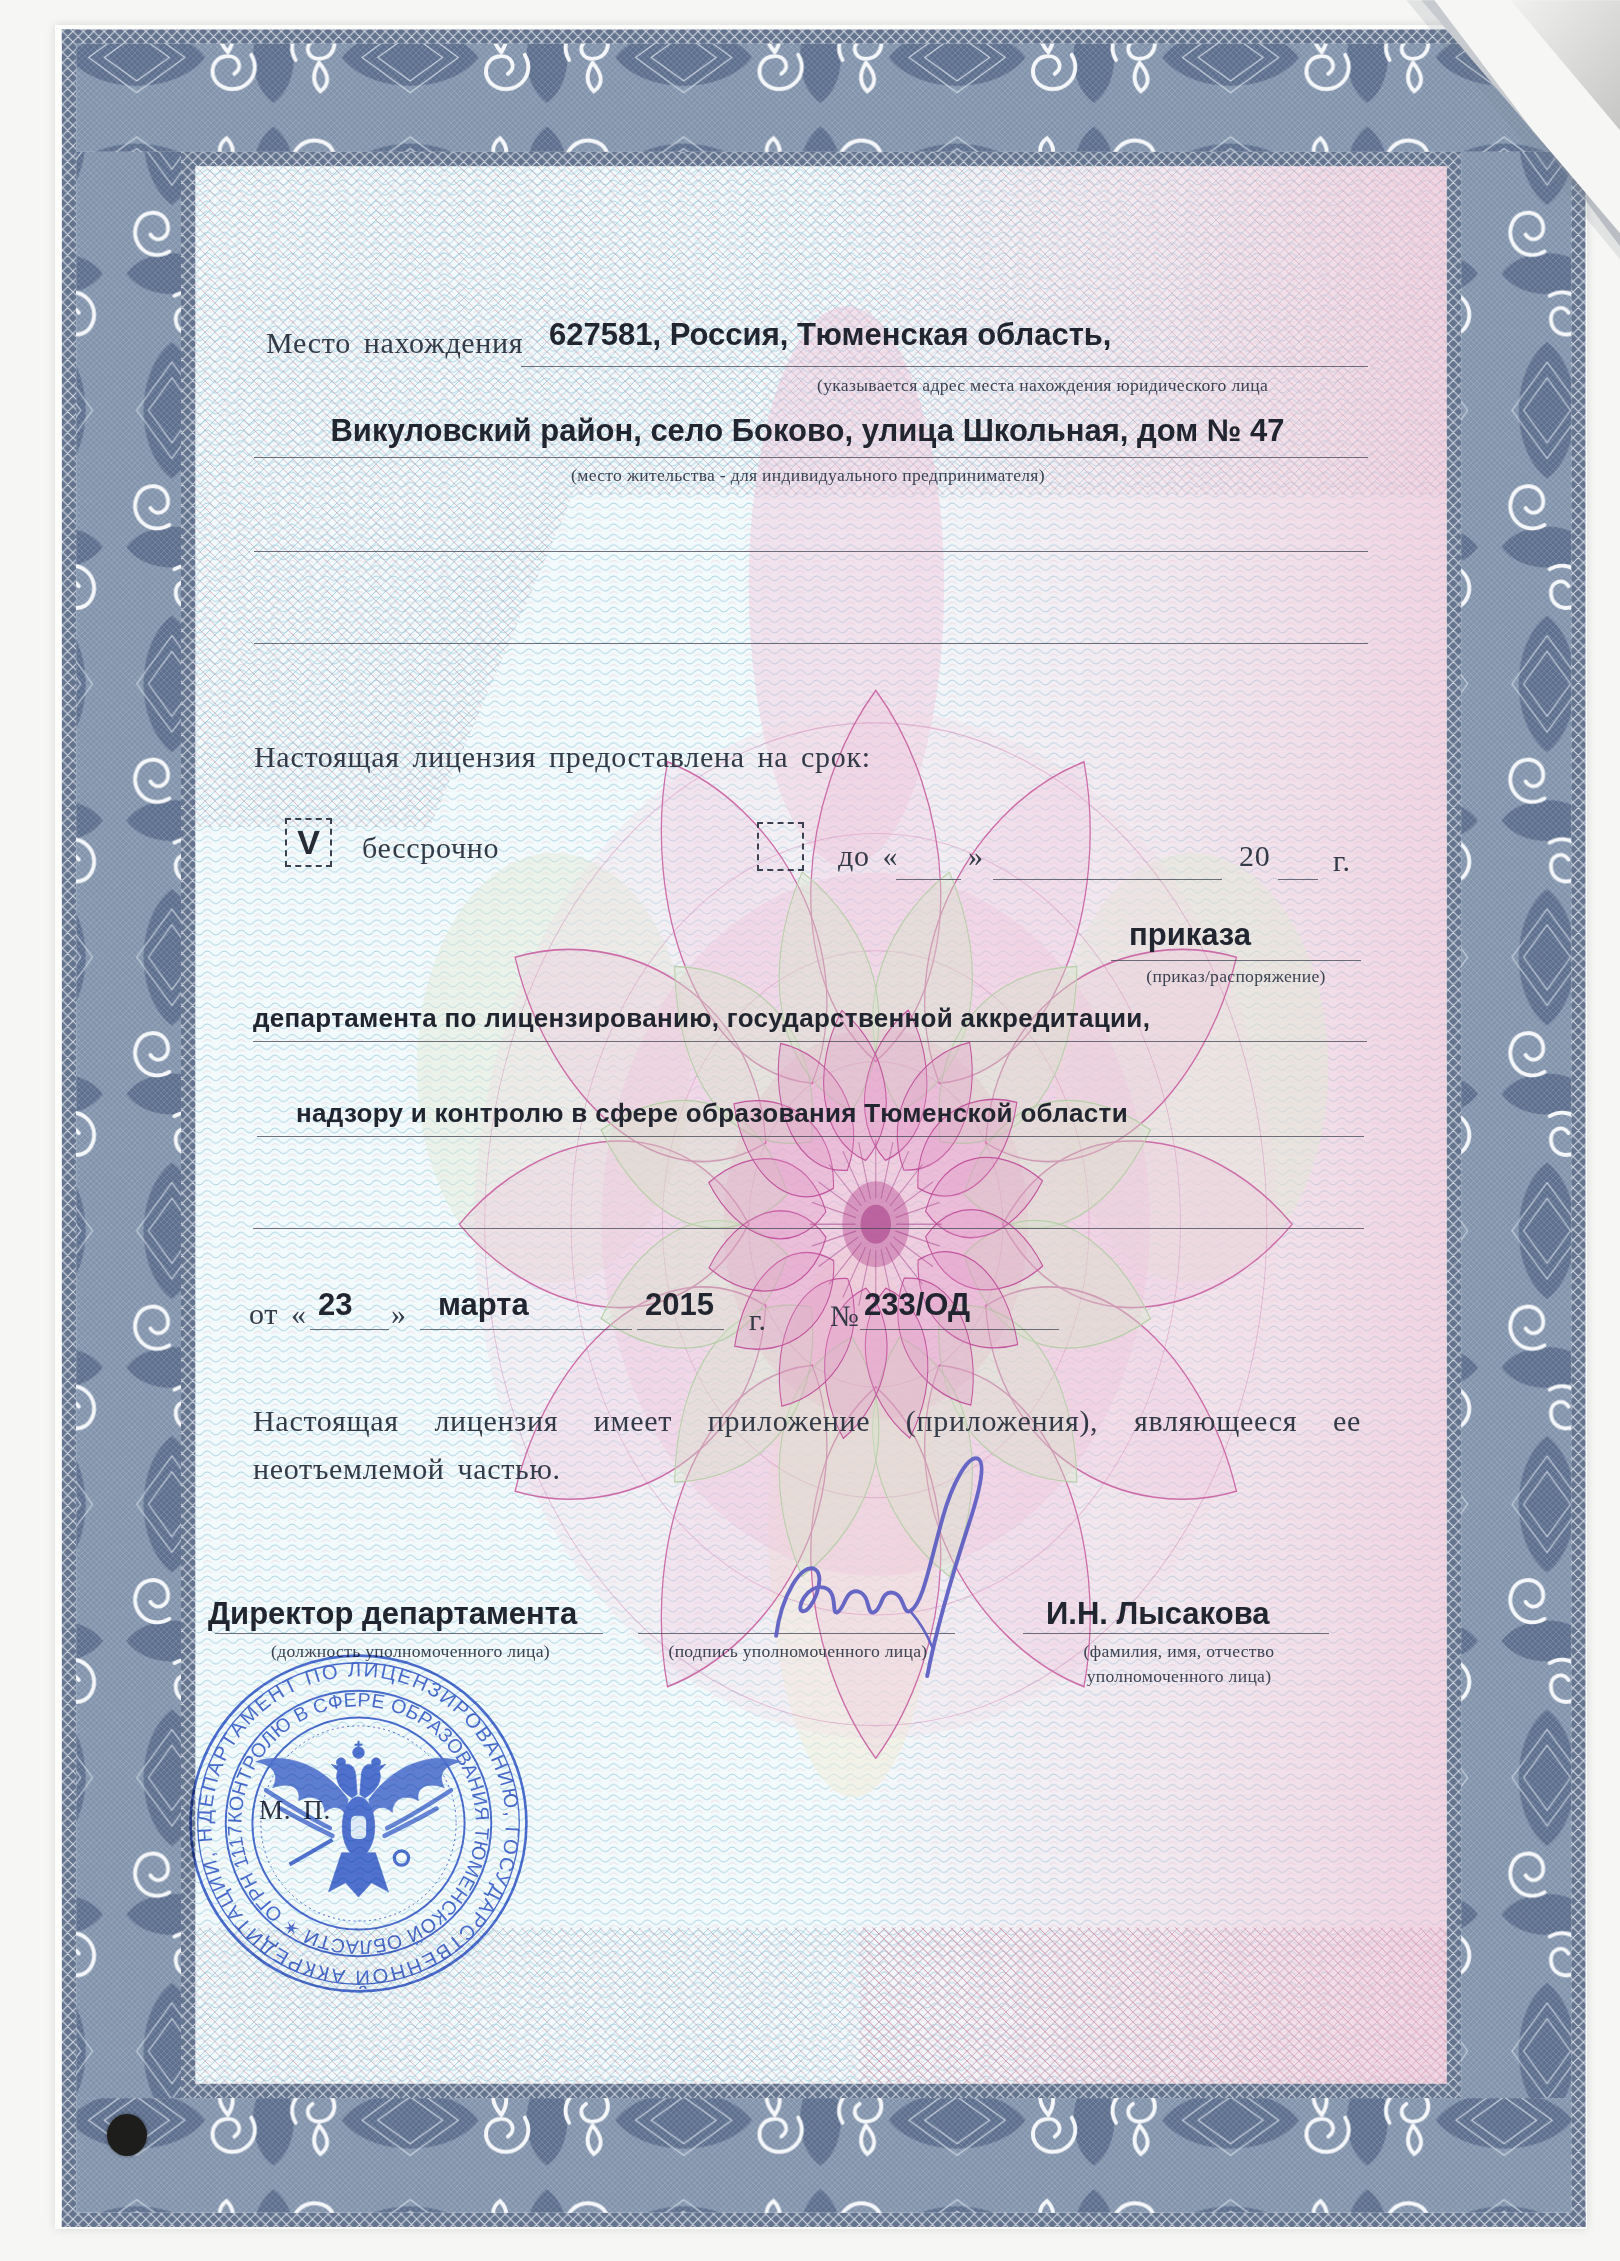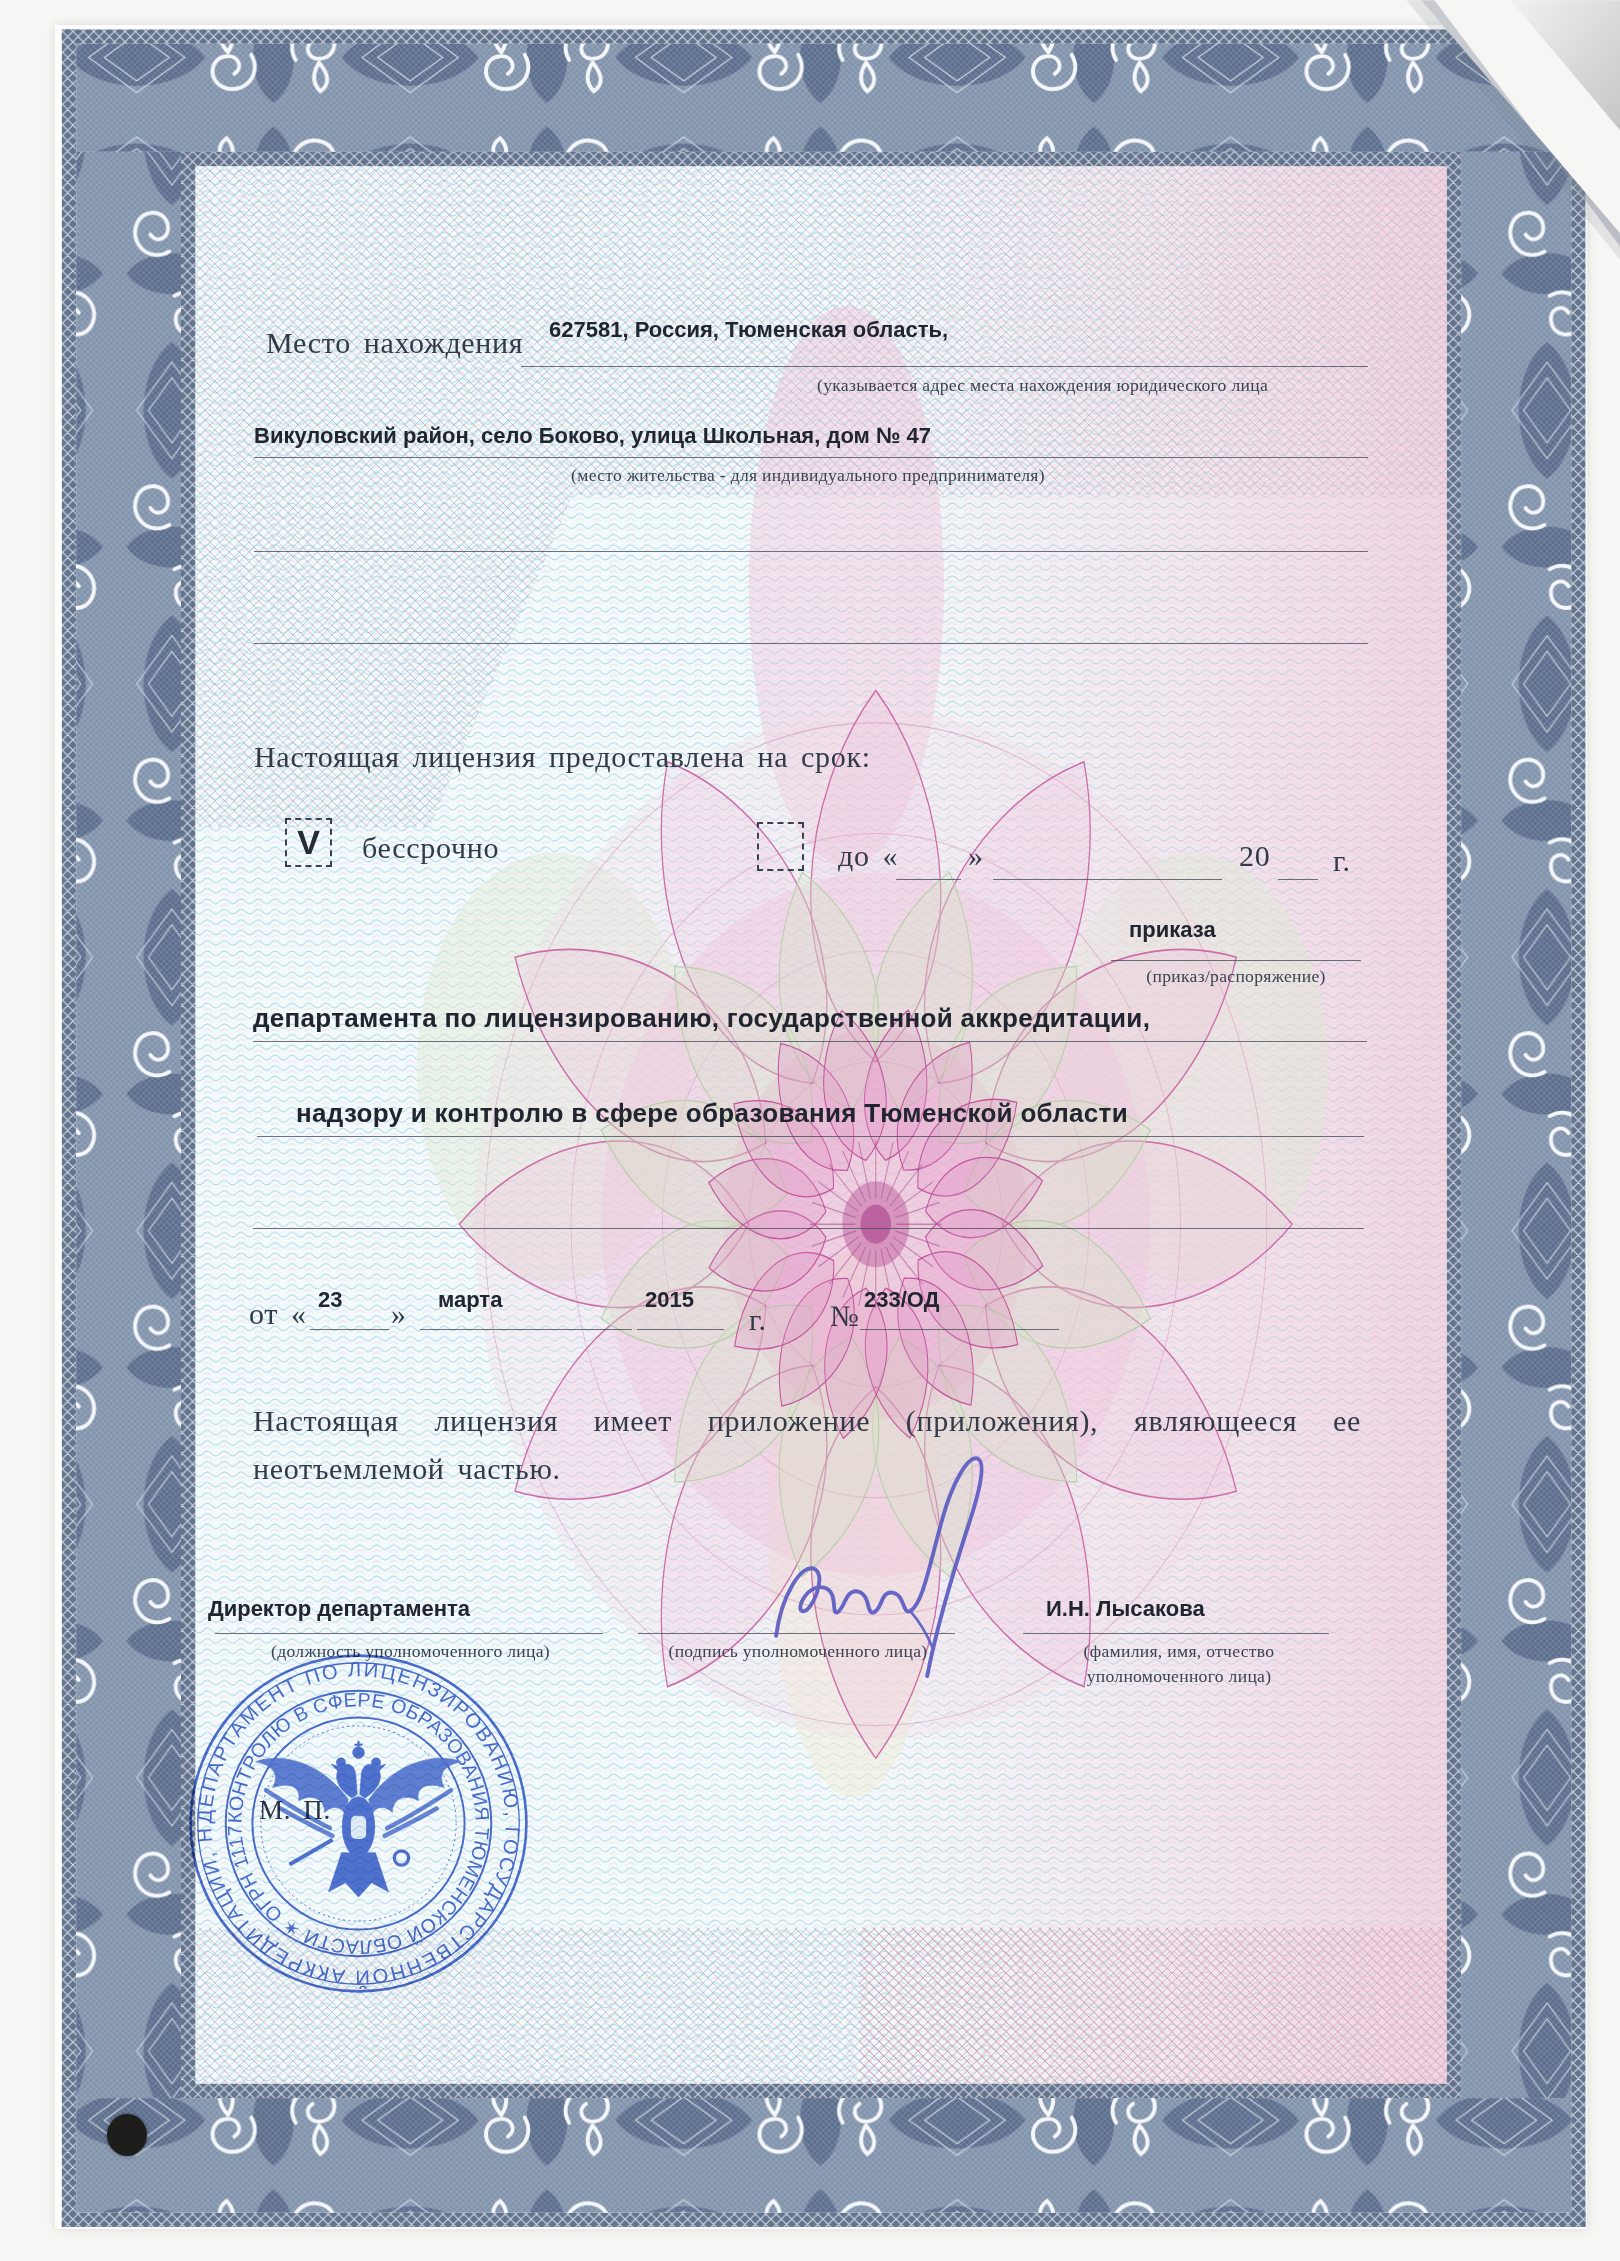--- a/index.html
+++ b/index.html
@@ -3,28 +3,28 @@
 <meta charset="utf-8">
 <style>
   html,body{margin:0;padding:0;background:#e9e9e7;}
   .scan{position:relative;width:1620px;height:2261px;background:#f6f6f4;overflow:hidden;
         font-family:"Liberation Serif",serif;color:#333a47;}
   .paper{position:absolute;left:55px;top:25px;width:1532px;height:2204px;background:#fdfdfc;
          box-shadow:0 0 9px rgba(0,0,0,.12);}
   svg.bg{position:absolute;left:0;top:0;z-index:1;}
   .txt{position:absolute;z-index:5;white-space:nowrap;}
   .serif{font-size:30px;letter-spacing:0.7px;word-spacing:4.6px;color:#333a47;}
-  .boldval{font-family:"Liberation Sans",sans-serif;font-weight:bold;font-size:22px;color:#21252f;}
+  .boldval{font-family:"Liberation Sans",sans-serif;font-weight:bold;font-size:31px;color:#21252f;}
   .boldbig{font-family:"Liberation Sans",sans-serif;font-weight:bold;font-size:26px;letter-spacing:0.3px;color:#21252f;}
   .cap{font-size:17.6px;letter-spacing:0.3px;color:#3a4150;text-align:center;}
   .ul{position:absolute;z-index:4;height:0;border-bottom:1.3px solid rgba(70,76,90,.78);}
   .cbx{position:absolute;z-index:5;width:47px;height:49px;border:2.6px dashed #3a4050;box-sizing:border-box;
        display:flex;align-items:center;justify-content:center;
        font-family:"Liberation Sans",sans-serif;font-weight:bold;font-size:34px;color:#262b36;}
-  .center{margin-top:10px;}
+  .center{text-align:center;}
   .just{white-space:normal;text-align:justify;text-align-last:justify;}
   svg.stamp{position:absolute;left:176px;top:1638px;z-index:6;mix-blend-mode:multiply;opacity:.92;}
   svg.sig{position:absolute;left:0;top:0;z-index:7;pointer-events:none;}
   svg.fold{position:absolute;left:0;top:0;z-index:9;pointer-events:none;}
   .hole{position:absolute;left:107px;top:2114px;width:40px;height:42px;border-radius:50%;
         background:#1d1d1b;box-shadow:0 0 3.9px rgba(0,0,0,.45);z-index:9;}
 </style>
 </head>
 <body>
 

